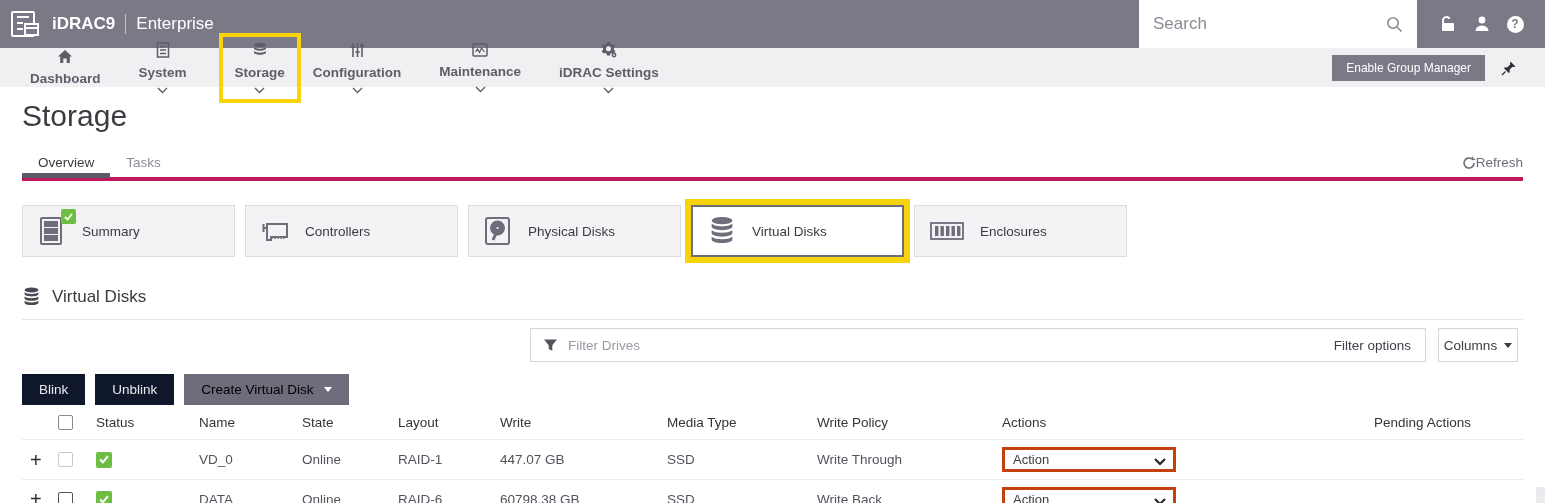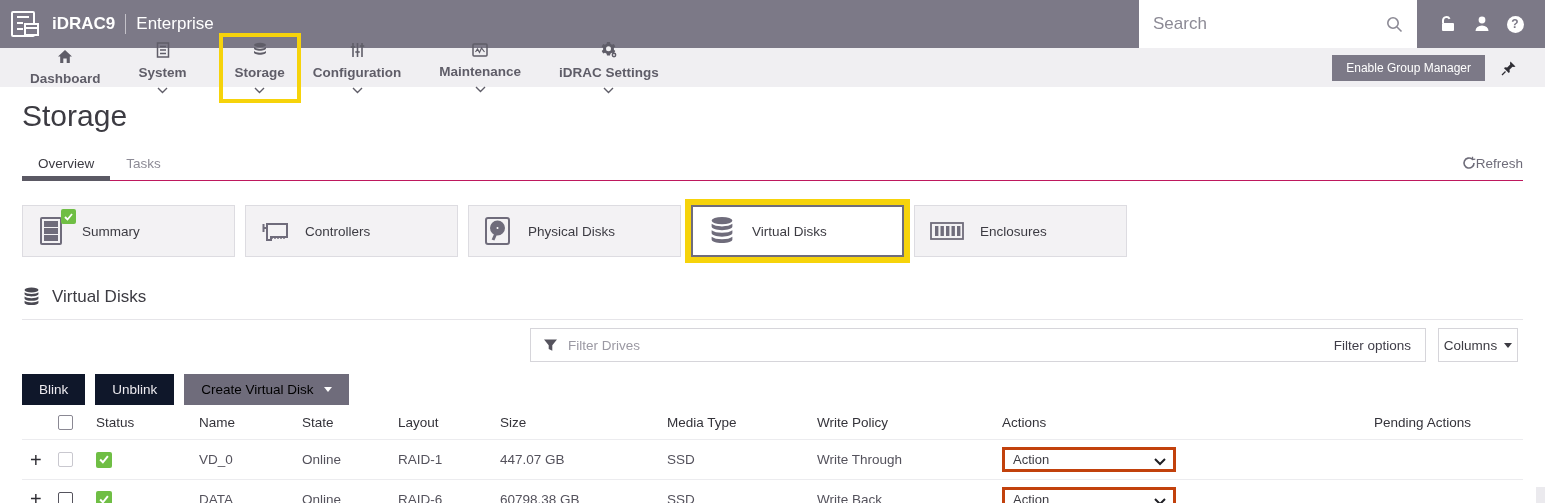--- a/index.html
+++ b/index.html
@@ -27,25 +27,25 @@
   .navbar { height:39px; background:#f0eff2; display:flex; align-items:center; padding:0 14px 0 30px; }
   .nav-item { display:flex; align-items:center; gap:7px; font-size:13.5px; font-weight:bold; color:#5f5d68; cursor:pointer; margin-right:38px; white-space:nowrap;flex-direction:column; }
   .nav-highlight { border:4px solid #f6d30b; padding:5px 12px; margin:0 12px 0 -6px; }
   .nav-highlight .nav-item { margin-right:0; }
   .egm-button { margin-left:auto; background:#7c7987; color:#fff; border:none; font-size:12px; font-family:inherit; padding:6px 14px; cursor:pointer; white-space:nowrap; }
   .pin-wrap { margin:0 14px 0 16px; cursor:pointer; }
 
   
   .content { padding:0 22px; }
   .page-title { font-size:30px; font-weight:300; color:#3c3b42; margin:12px 0 14px; }
-  .tab-row { display:flex; align-items:center; border-bottom:1px solid #be185d; height:34px; }
+  .tab-row { display:flex; align-items:center; border-bottom:4px solid #be185d; height:34px; }
   .tab { font-size:13.5px; padding:0 16px; height:100%; display:flex; align-items:center; position:relative; cursor:pointer; color:#8d8b96; }
   .tab.active { color:#3c3b42; }
   .tab.active::after { content:""; position:absolute; left:0; right:0; bottom:-1px; height:5px; background:#5b5964; }
-  .refresh { margin-left:auto; display:flex; align-items:flex-start; gap:0; color:#6e6c79; font-size:13.5px; cursor:pointer; }
+  .refresh { margin-left:auto; display:flex; align-items:flex-end; gap:0; color:#6e6c79; font-size:13.5px; cursor:pointer; }
 
   
   .cards { margin-top:24px; display:flex; gap:10px; }
   .card { width:213px; height:52px; background:#f3f2f4; border:1px solid #dddce1; display:flex; align-items:center; gap:14px; padding-left:15px; font-size:13.5px; color:#3c3b42; cursor:pointer; }
   .card.selected { background:#fff; border:2px solid #6f6c7b; box-shadow:0 0 0 6px #f6d30b; }
   .card-icon-wrap { position:relative; width:30px; height:32px; display:flex; align-items:center; }
   .badge-check { position:absolute; top:-6px; right:-8px; width:15px; height:15px; background:#6fbe44; border-radius:2px; display:flex; align-items:center; justify-content:center; }
 
   
   .section-head { margin-top:30px; display:flex; align-items:center; gap:11px; font-size:17px; color:#3c3b42; padding-bottom:12px; border-bottom:1px solid #e6e5e9; }
@@ -331,21 +331,21 @@
     </button>
   </div>
 
   <div class="grid thead">
     <span></span>
     <input type="checkbox" class="cb" style="">
     <span>Status</span>
     <span>Name</span>
     <span>State</span>
     <span>Layout</span>
-    <span>Size</span>
+    <span>Write</span>
     <span>Media Type</span>
     <span>Write Policy</span>
     <span>Actions</span>
     <span class="cell-pending">Pending Actions</span>
   </div>
 
   <div class="grid trow">
     <span class="expander">+</span>
     <input type="checkbox" class="cb light" style="">
     <span class="status-ok">

